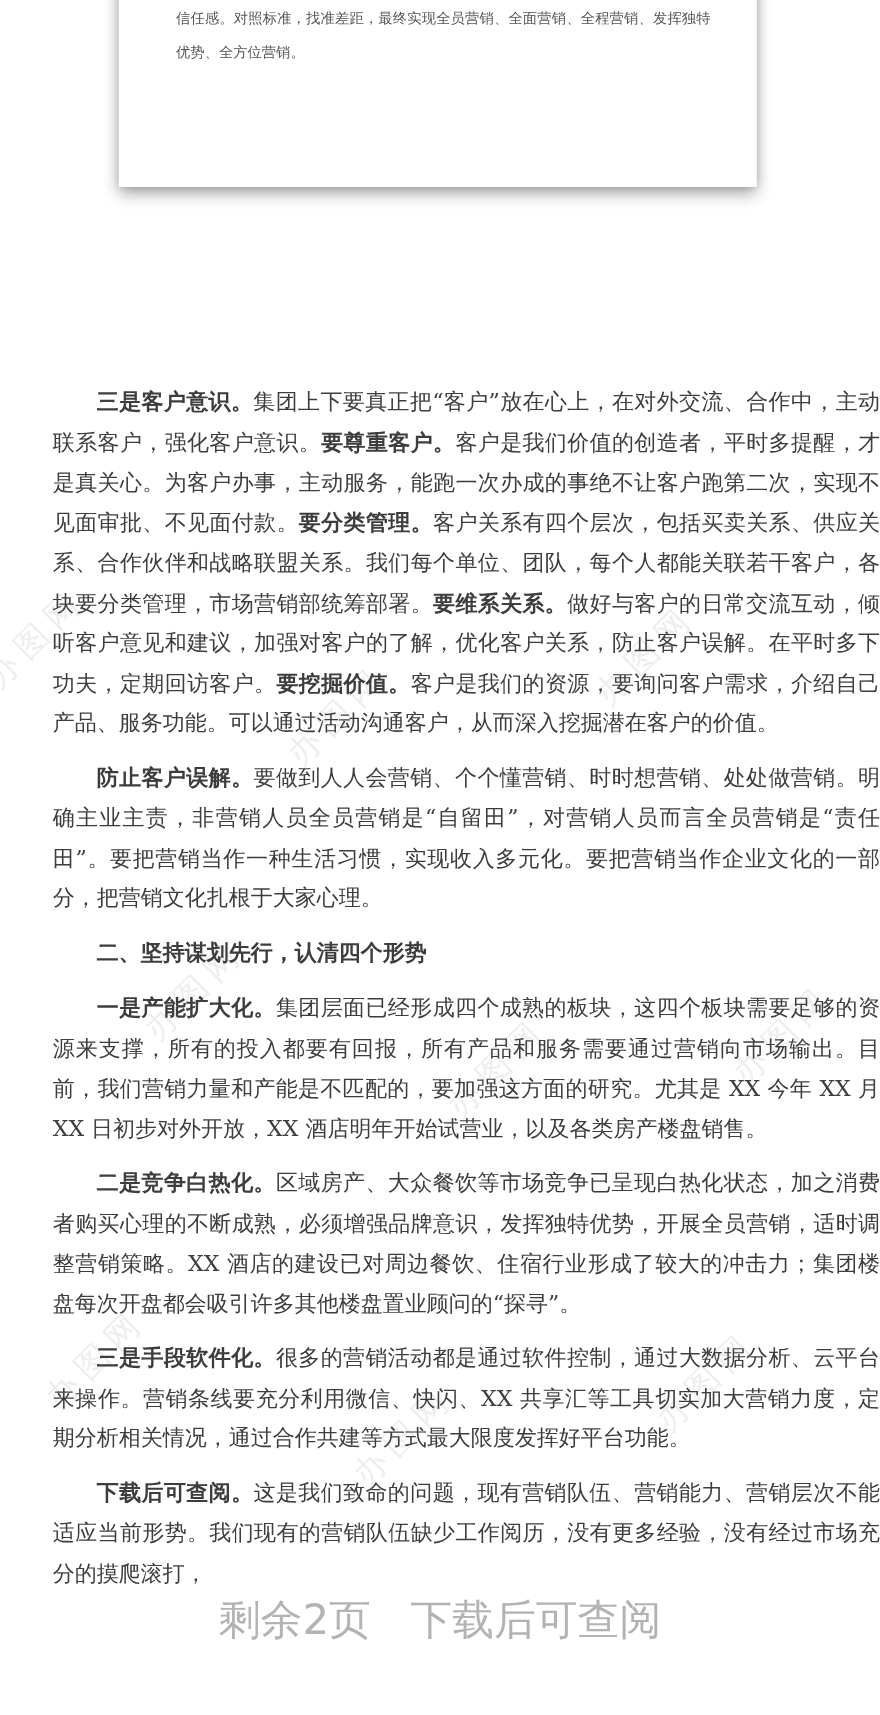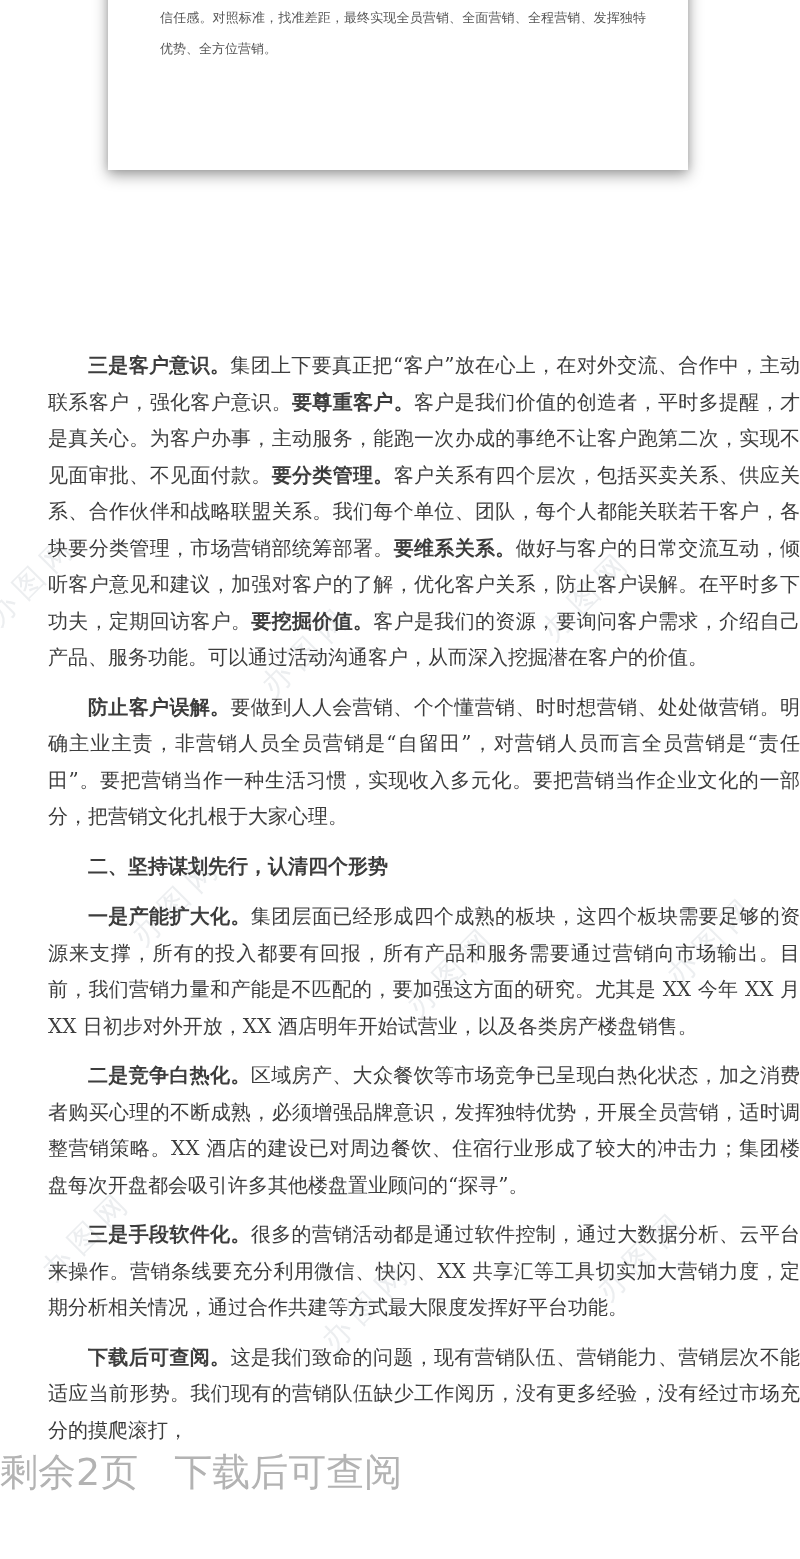--- a/index.html
+++ b/index.html
@@ -41,21 +41,21 @@
     transform:rotate(-45deg);
     font-family:"DejaVu Sans", sans-serif;
     font-size:30px;letter-spacing:8px;
     color:rgba(160,170,182,0.20);
     white-space:nowrap;
   }
 
   
   .footer{
     position:absolute;top:1450px;left:0;right:0;
-    text-align:left;
+    text-align:center;
     font-family:"DejaVu Sans", sans-serif;
     font-size:38px;line-height:44px;color:#b3b3b3;
   }
   .footer .gap{margin-right:36px;}
 </style>
 </head>
 <body>
 
 <div class="wm-layer">
     <span class="wm" style="left: -25px; top: 560px;">办图网</span>

